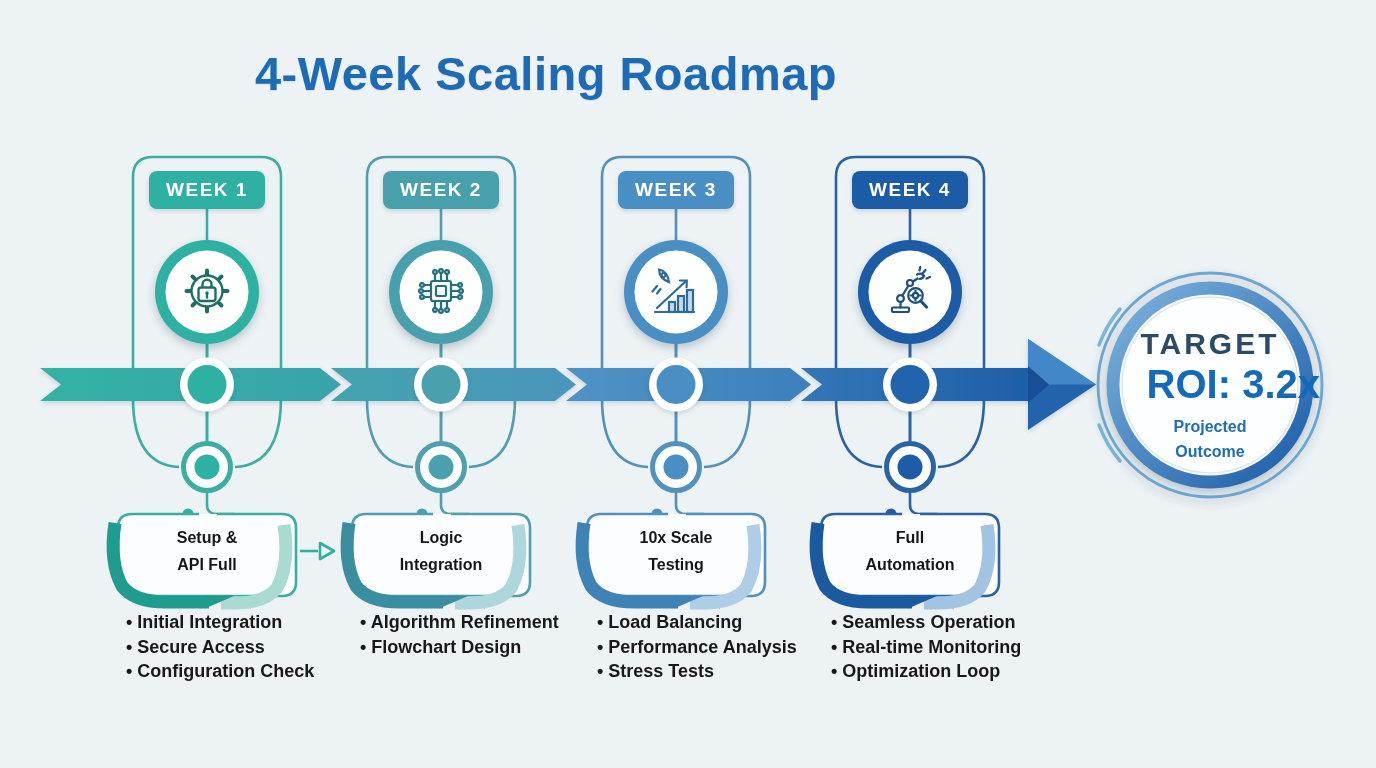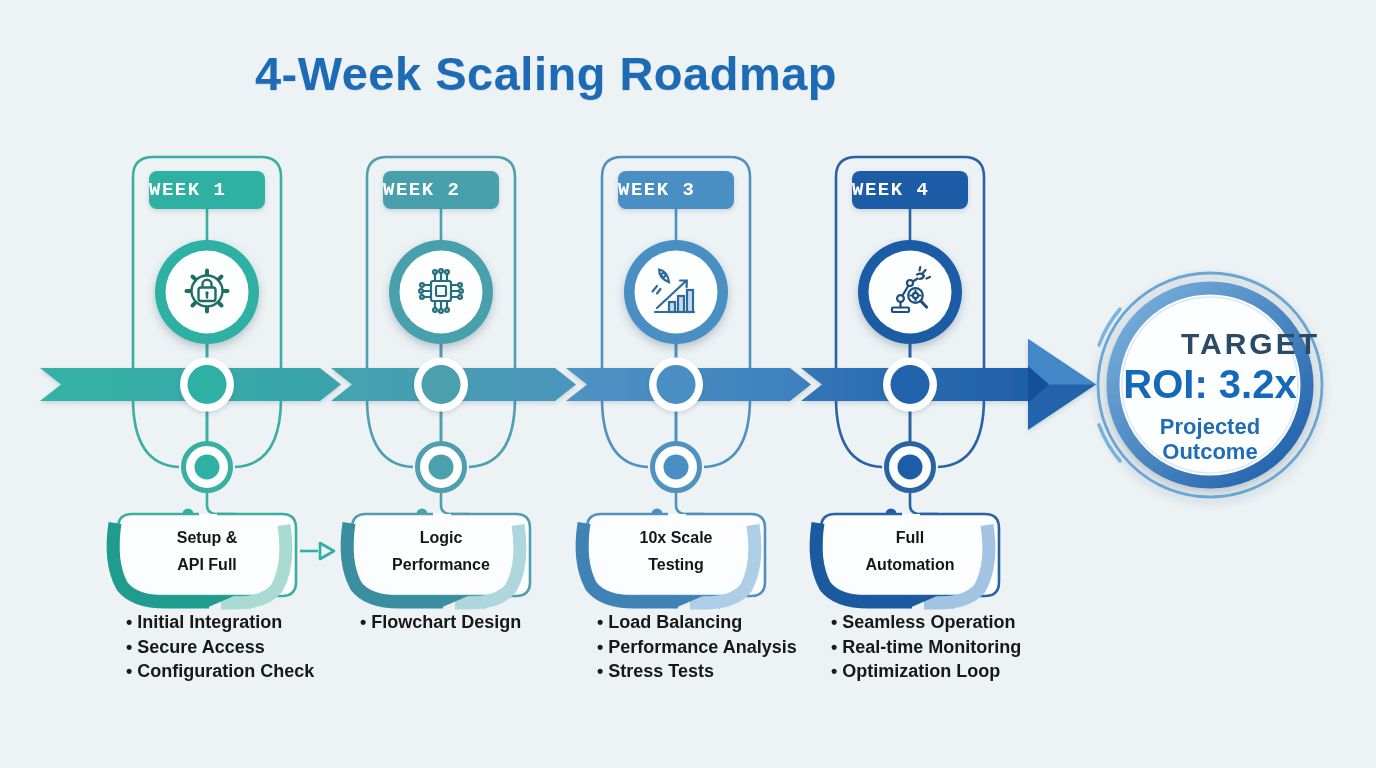--- a/index.html
+++ b/index.html
@@ -9,40 +9,40 @@
     font-family:"Liberation Sans", sans-serif;
   }
   .stage svg{position:absolute;left:0;top:0;}
   .txt{position:absolute;z-index:2;}
   .title{
     left:0;top:46px;width:1092px;text-align:center;
     font-size:47px;font-weight:700;letter-spacing:.5px;color:#1c6bb4;
     text-shadow:0 1px 1px rgba(40,80,120,.12);
   }
   .badge{
-    width:116px;height:38px;top:171px;line-height:38px;
-    color:#ffffff;font-size:19px;font-weight:700;letter-spacing:1.5px;font-family:Liberation Mono, monospace;
+    width:116px;height:38px;top:171px;line-height:38px;text-align:center;
+    color:#ffffff;font-size:19px;font-weight:700;letter-spacing:1.5px;
   }
   .badge.b1{left:149px}.badge.b2{left:383px}.badge.b3{left:618px}.badge.b4{left:852px}
   .box-label{
     width:180px;top:524px;text-align:center;
     font-size:16px;font-weight:700;color:#161616;line-height:27px;
   }
   .box-label.m1{left:117px}.box-label.m2{left:351px}.box-label.m3{left:586px}.box-label.m4{left:820px}
   .bullets{
     width:250px;top:610px;list-style:none;margin:0;padding:0;
     font-size:18px;font-weight:700;color:#181818;
   }
   .bullets li{line-height:24.5px;white-space:nowrap;}
   .bullets li::before{content:"• ";}
   .bullets.u1{left:126px}.bullets.u2{left:360px}.bullets.u3{left:597px}.bullets.u4{left:831px}
   .target-text{left:1100px;top:327px;width:220px;text-align:center;}
-  .target-label{font-size:30px;font-weight:700;letter-spacing:3px;color:#2b4a66;text-align:right;}
-  .target-roi{font-size:40px;font-weight:700;color:#1569b9;margin-top:1px;}
-  .target-sub{font-size:22px;font-weight:700;color:#1e6db6;line-height:25px;margin-top:7px;}
+  .target-label{font-size:30px;font-weight:700;letter-spacing:3px;color:#2b4a66;}
+  .target-roi{font-size:40px;font-weight:700;color:#1569b9;margin-top:1px;text-align:right;}
+  .target-sub{font-size:16px;font-weight:700;color:#1e6db6;line-height:25px;margin-top:7px;}
 </style>
 </head>
 <body>
 
 <div class="stage">
 
 <svg width="1376" height="768" viewBox="0 0 1376 768">
   <defs>
     <linearGradient id="g1" x1="0" y1="0" x2="1" y2="0">
           <stop offset="0" stop-color="#33b3a4"></stop>
@@ -285,37 +285,38 @@
 <div class="txt badge b2">WEEK 2</div>
 <div class="txt badge b3">WEEK 3</div>
 <div class="txt badge b4">WEEK 4</div>
 
 <div class="txt box-label m1">
   <div>Setup &amp;</div>
   <div>API Full</div>
 </div>
 <div class="txt box-label m2">
   <div>Logic</div>
-  <div>Performance</div>
+  <div>Integration</div>
 </div>
 <div class="txt box-label m3">
   <div>10x Scale</div>
   <div>Testing</div>
 </div>
 <div class="txt box-label m4">
   <div>Full</div>
   <div>Automation</div>
 </div>
 
 <ul class="txt bullets u1">
   <li>Initial Integration</li>
   <li>Secure Access</li>
   <li>Configuration Check</li>
 </ul>
 <ul class="txt bullets u2">
+  <li>Algorithm Refinement</li>
   <li>Flowchart Design</li>
 </ul>
 <ul class="txt bullets u3">
   <li>Load Balancing</li>
   <li>Performance Analysis</li>
   <li>Stress Tests</li>
 </ul>
 <ul class="txt bullets u4">
   <li>Seamless Operation</li>
   <li>Real-time Monitoring</li>

